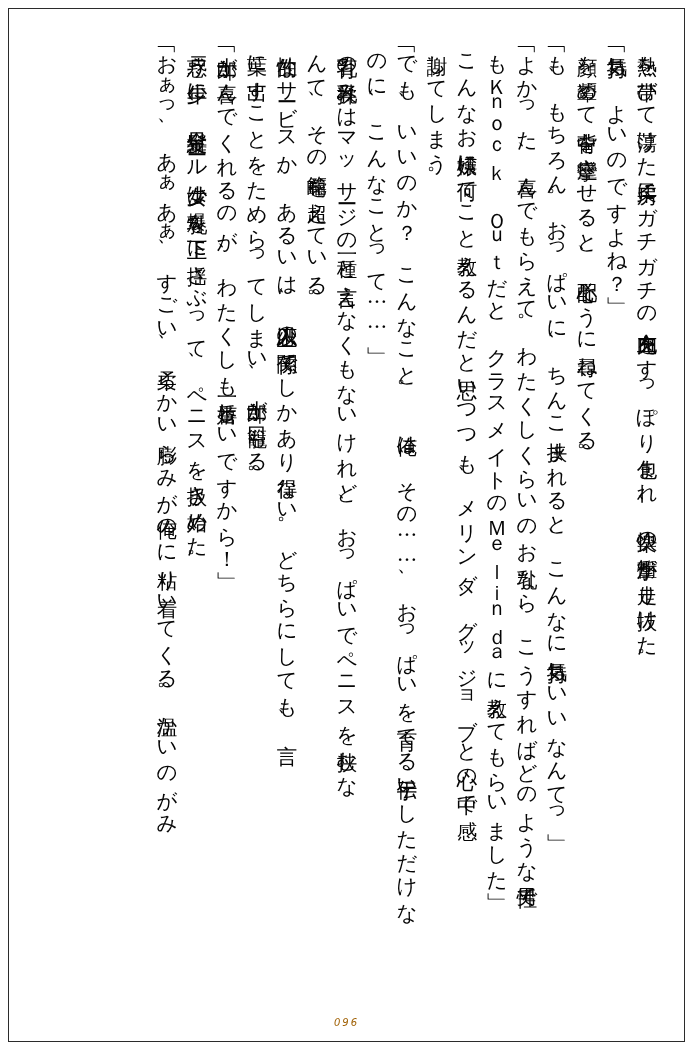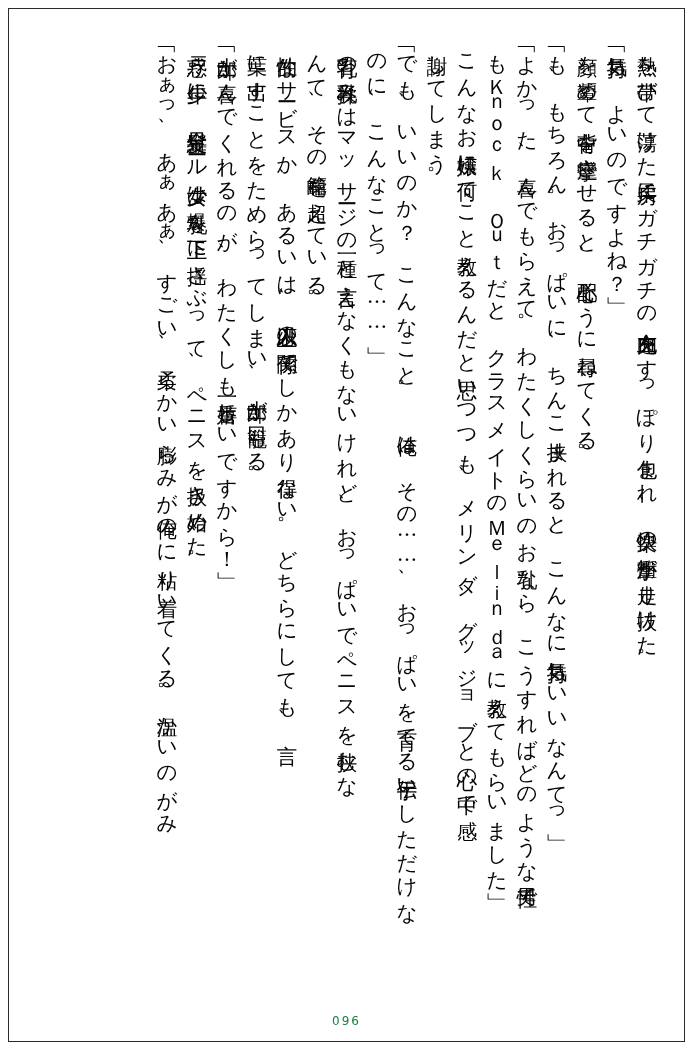--- a/index.html
+++ b/index.html
@@ -55,24 +55,25 @@
     overflow: visible;
     padding: 0;
     margin: 0;
   }
   .page-number {
     position: absolute;
     left: 0;
     right: 0;
     bottom: 22px;
     text-align: center;
-    font-size: 12px;
+    font-size: 10px;
     letter-spacing: 2px;
-    color: #15803d;
+    color: #a16207;
     font-family: "DejaVu Sans", "Liberation Sans", sans-serif;
+    font-style: italic;
   }
 </style>
 </head>
 <body>
 
 <div class="page">
   <div class="page-frame"></div>
 
   <div class="text-area">
     <div class="col">熱を帯びて蕩けた柔房にガチガチの充血肉をすっぽり包まれ、快楽の衝撃が走り抜けた。</div>

